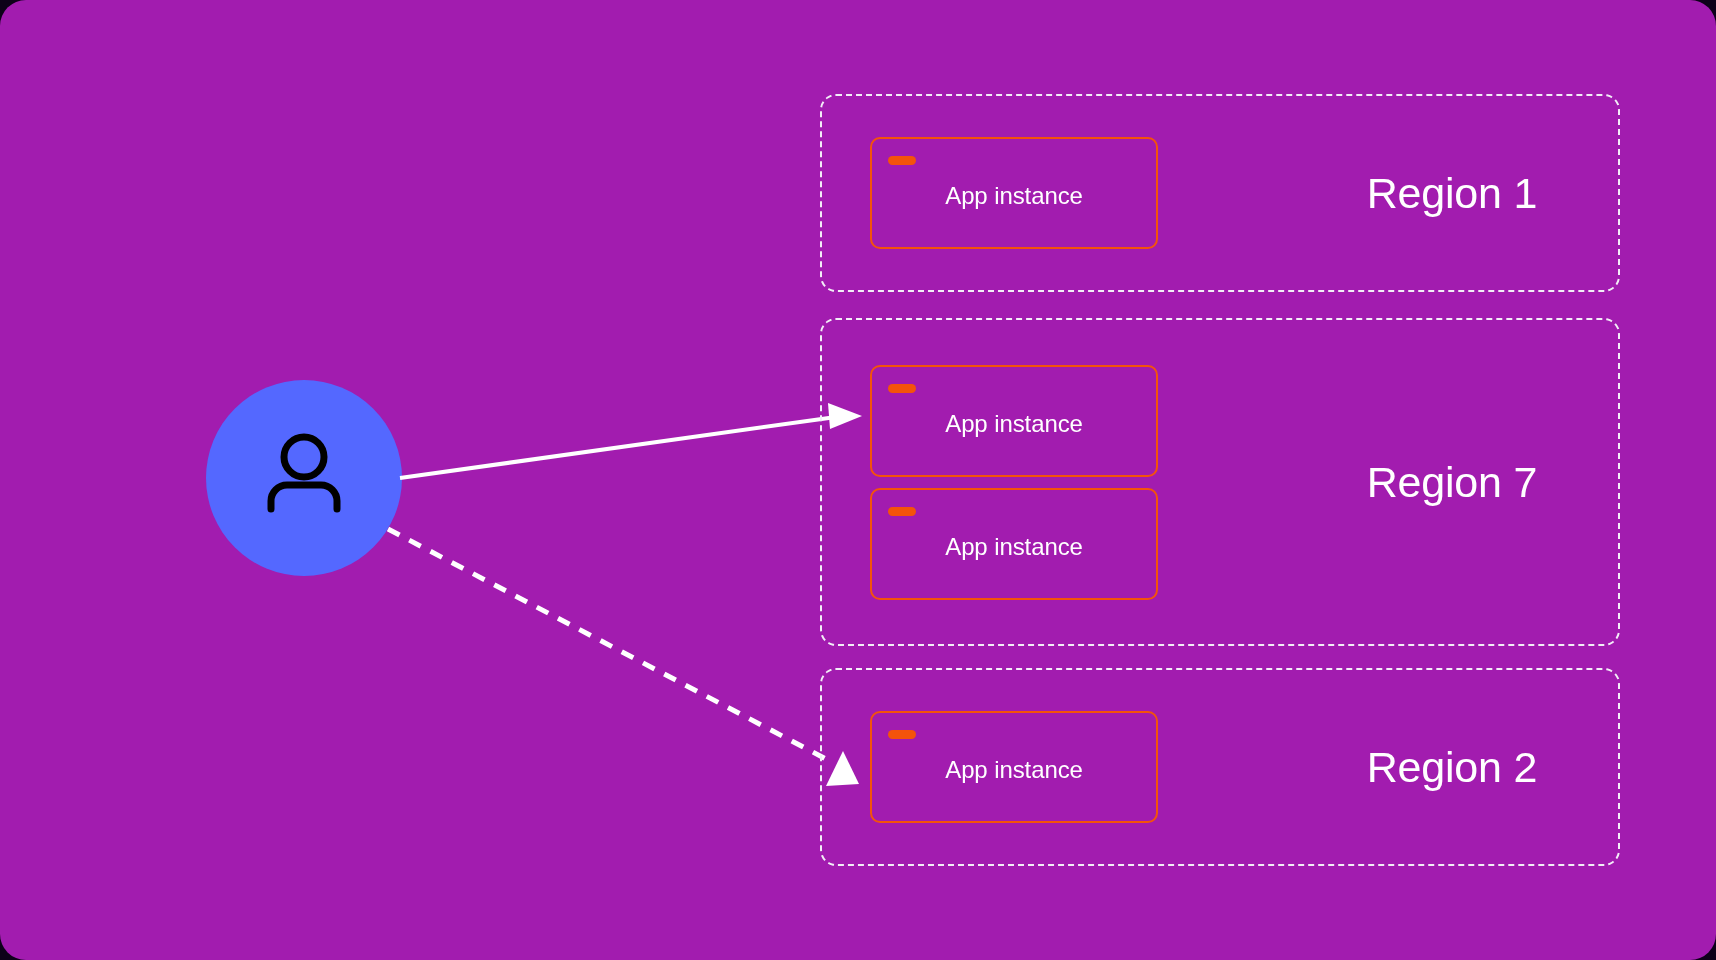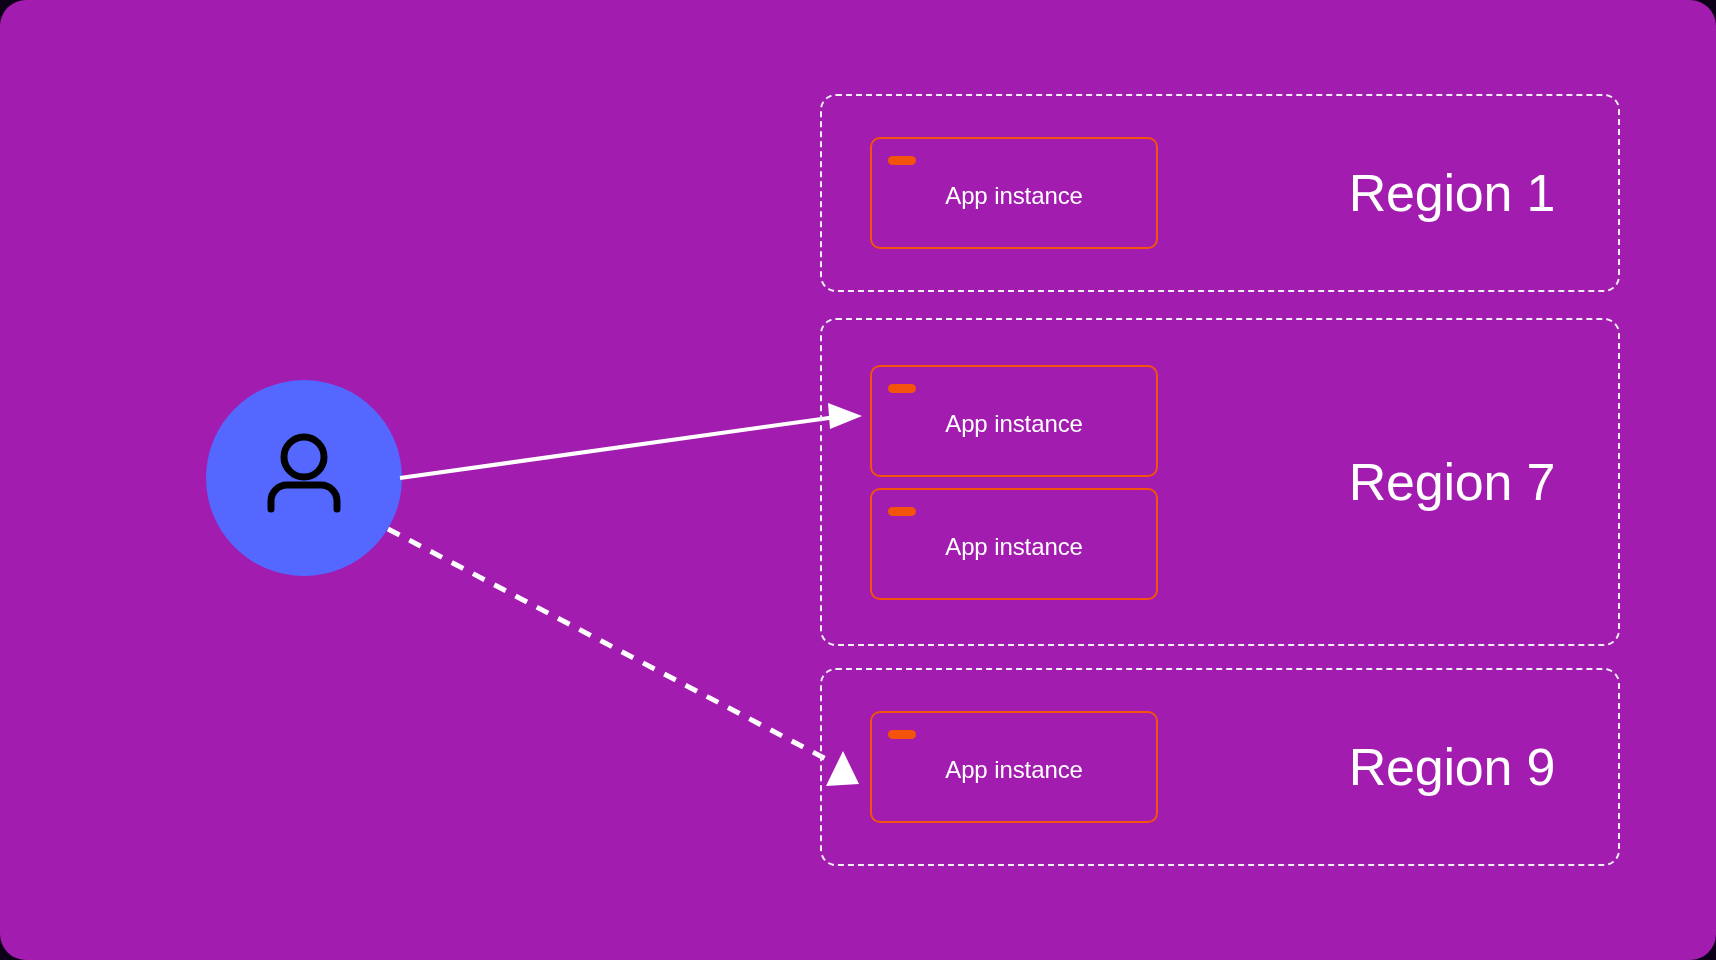--- a/index.html
+++ b/index.html
@@ -65,21 +65,21 @@
     flex-direction: column;
     gap: 11px;
     margin-left: 48px;
   }
   .region-label {
     position: absolute;
     left: 480px;
     width: 300px;
     text-align: center;
     color: #ffffff;
-    font-size: 52px;
+    font-size: 43px;
     font-weight: 400;
     letter-spacing: -0.2px;
   }
 
   
   .card {
     position: relative;
     width: 288px;
     height: 112px;
     border: 2px solid #f4530b;
@@ -155,16 +155,16 @@
     <div class="region-label">Region 7</div>
   </div>
 
   <div class="region" id="region-2">
     <div class="cards">
       <div class="card">
         <span class="card-pill"></span>
         <span class="card-label">App instance</span>
       </div>
     </div>
-    <div class="region-label">Region 9</div>
+    <div class="region-label">Region 2</div>
   </div>
 
 </div>
 
 </body></html>

